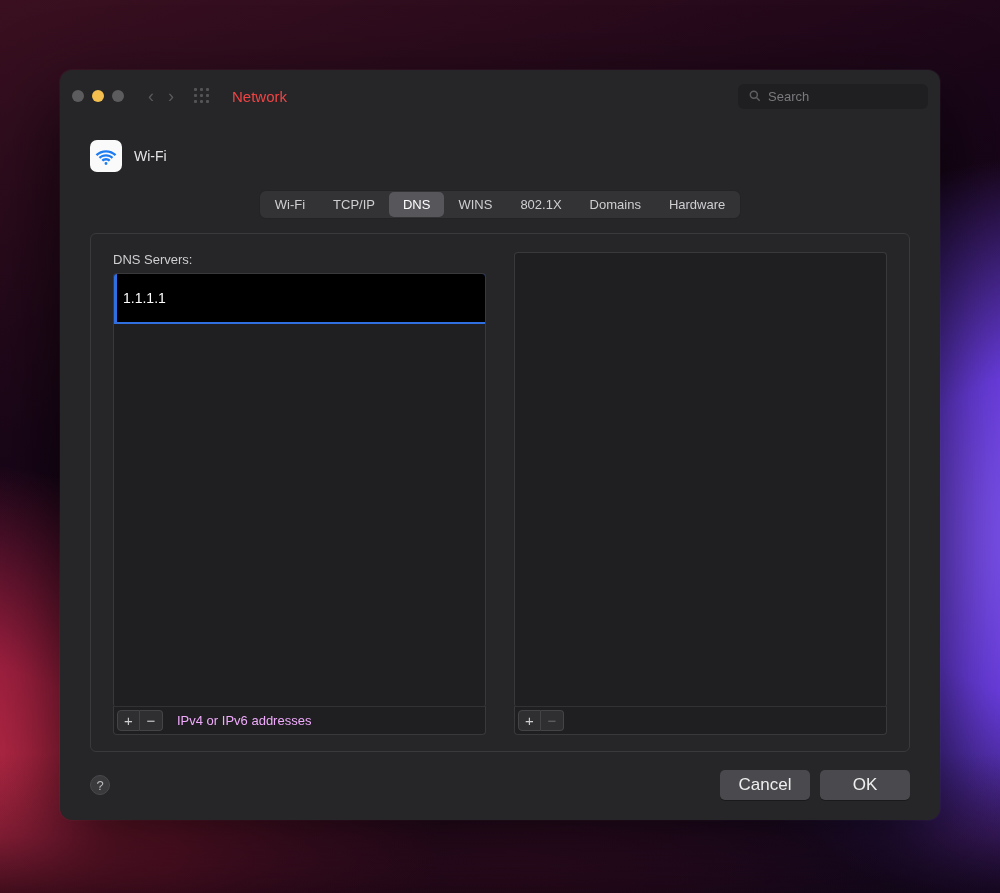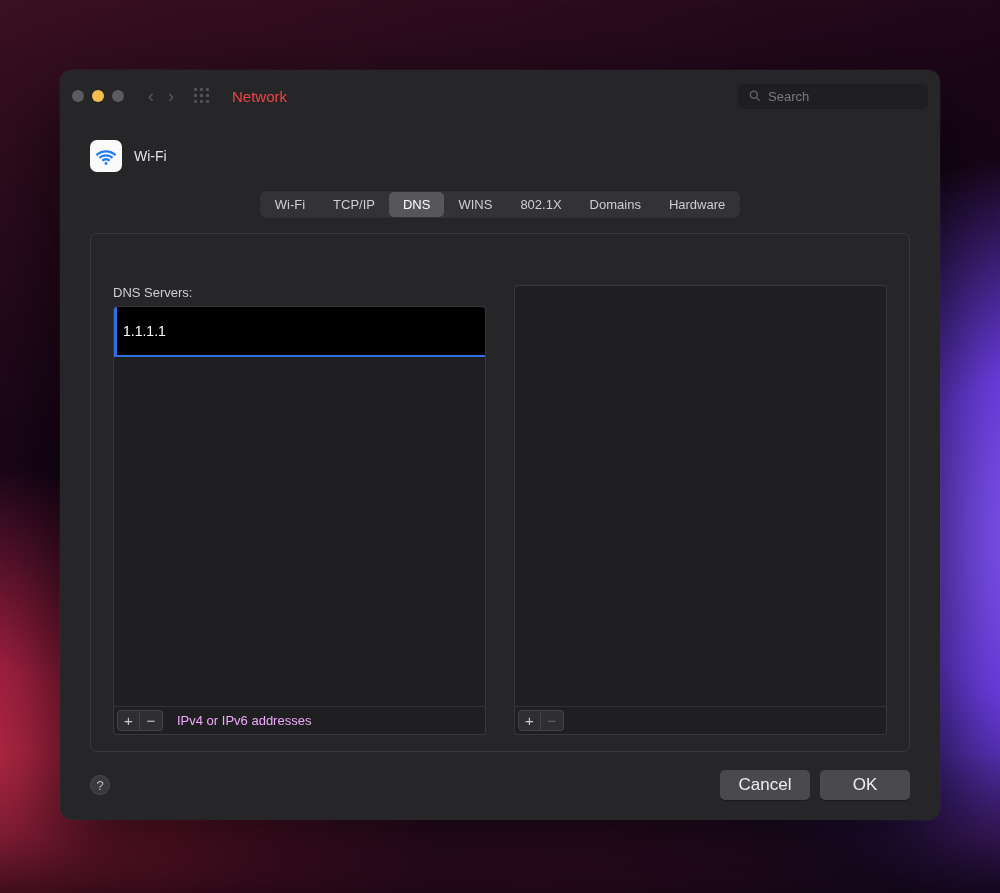--- a/index.html
+++ b/index.html
@@ -73,21 +73,21 @@
       padding: 5px 14px; color:#cfcfd2; font-size:13px; border-radius:5px; cursor:default;
     }
     .tab.active { background:#57575b; color:#fff; }
     .pane {
       flex:1; margin-top:14px; border:1px solid #3a3a3d; border-radius:6px;
       padding: 18px 22px 16px 22px;
       display:flex; flex-direction:column;
       background:#262629;
     }
     .columns { flex:1; display:flex; gap:28px; }
-    .col { flex:1; display:flex; flex-direction:column;margin-top:33px; }
+    .col { flex:1; display:flex; flex-direction:column; }
     .col-label { color:#cfcfd2; font-size:13px; margin-bottom:6px; }
     .listbox {
       flex:1; background:#1f1f21; border:1px solid #39393c; border-radius:4px 4px 2px 2px;
       border-bottom:none;
       min-height: 360px;
       overflow:hidden;
     }
     .edit-row {
       background:#000; color:#fff; font-size:14px;
       margin:0; padding:16px 6px;

